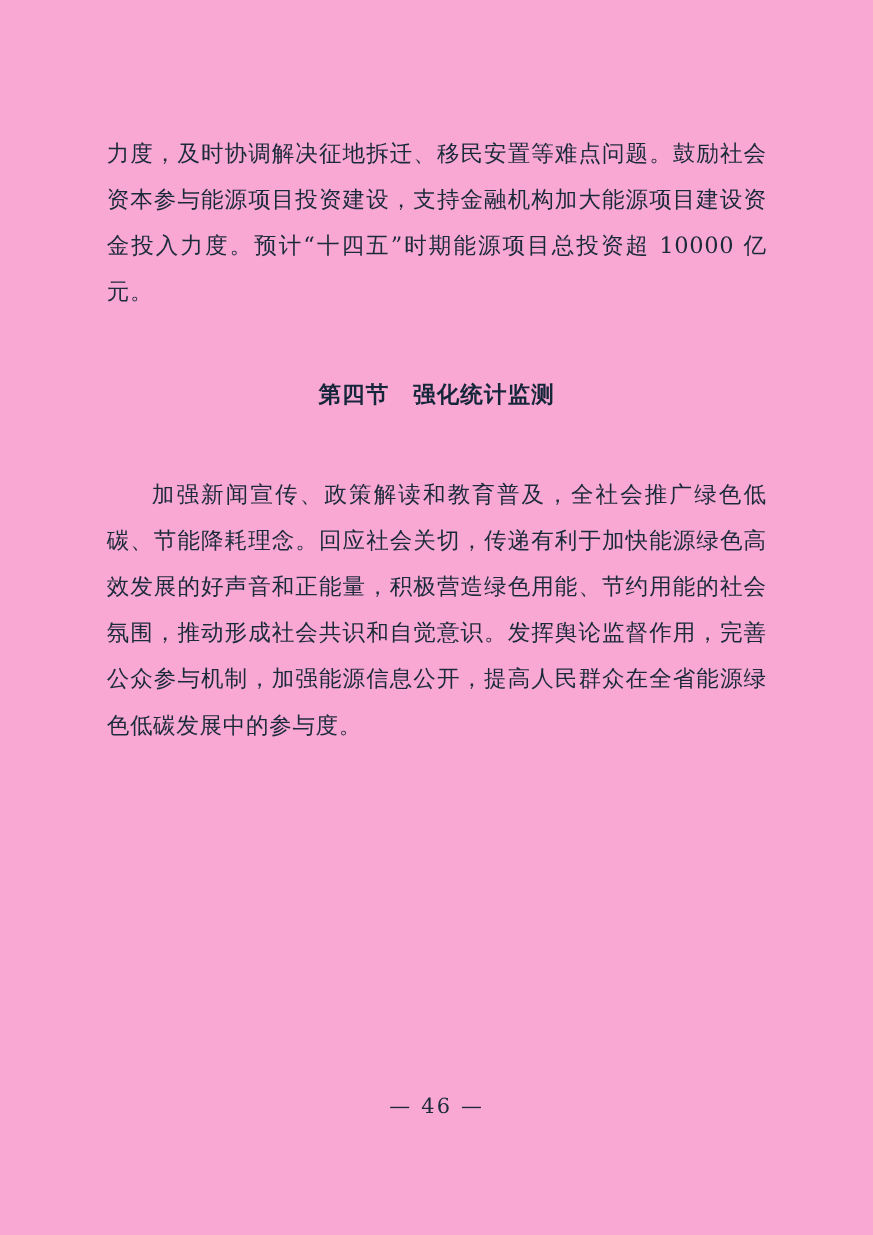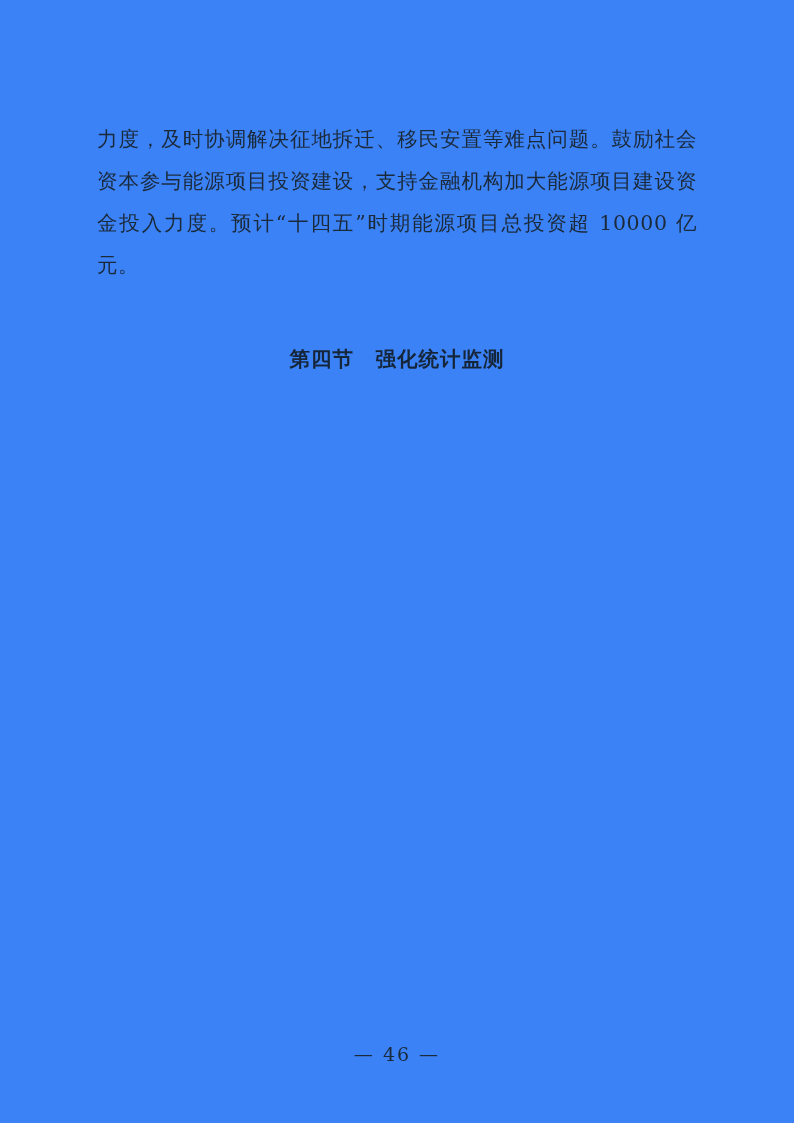--- a/index.html
+++ b/index.html
@@ -4,21 +4,21 @@
 <style>
   html, body {
     margin: 0;
     padding: 0;
     background: #ffffff;
   }
   .page {
     position: relative;
     width: 794px;
     height: 1123px;
-    background: #3b82f6;
+    background: #f9a8d4;
     margin: 0 auto;
     box-sizing: border-box;
     padding: 0;
     overflow: hidden;
   }
   .content {
     position: absolute;
     left: 97px;
     top: 118px;
     width: 600px;
@@ -63,40 +63,40 @@
     width: 794px;
     text-align: center;
     font-family: "DejaVu Serif", "Liberation Serif", serif;
     font-size: 19px;
     color: #1b2a3a;
     letter-spacing: 2px;
   }
   .footer .pagenum {
     display: inline-block;
     padding: 0 4px;
-    margin-top: 48px;
   }
 </style>
 </head>
 <body>
 
 <div class="page">
 
   <div class="content">
 
     <p class="para no-indent">力度，及时协调解决征地拆迁、移民安置等难点问题。鼓励社会资本参与能源项目投资建设，支持金融机构加大能源项目建设资金投入力度。预计“十四五”时期能源项目总投资超 10000 亿元。</p>
 
     <div class="block-gap"></div>
 
     <h2 class="section-title gap-before-title">第四节　强化统计监测</h2>
 
 
     <div class="block-gap"></div>
 
 
+    <p class="para gap-after-title">加强新闻宣传、政策解读和教育普及，全社会推广绿色低碳、节能降耗理念。回应社会关切，传递有利于加快能源绿色高效发展的好声音和正能量，积极营造绿色用能、节约用能的社会氛围，推动形成社会共识和自觉意识。发挥舆论监督作用，完善公众参与机制，加强能源信息公开，提高人民群众在全省能源绿色低碳发展中的参与度。</p>
 
   </div>
 
   <div class="footer">
     <span class="pagenum">— 46 —</span>
   </div>
 
 </div>
 
 </body></html>

